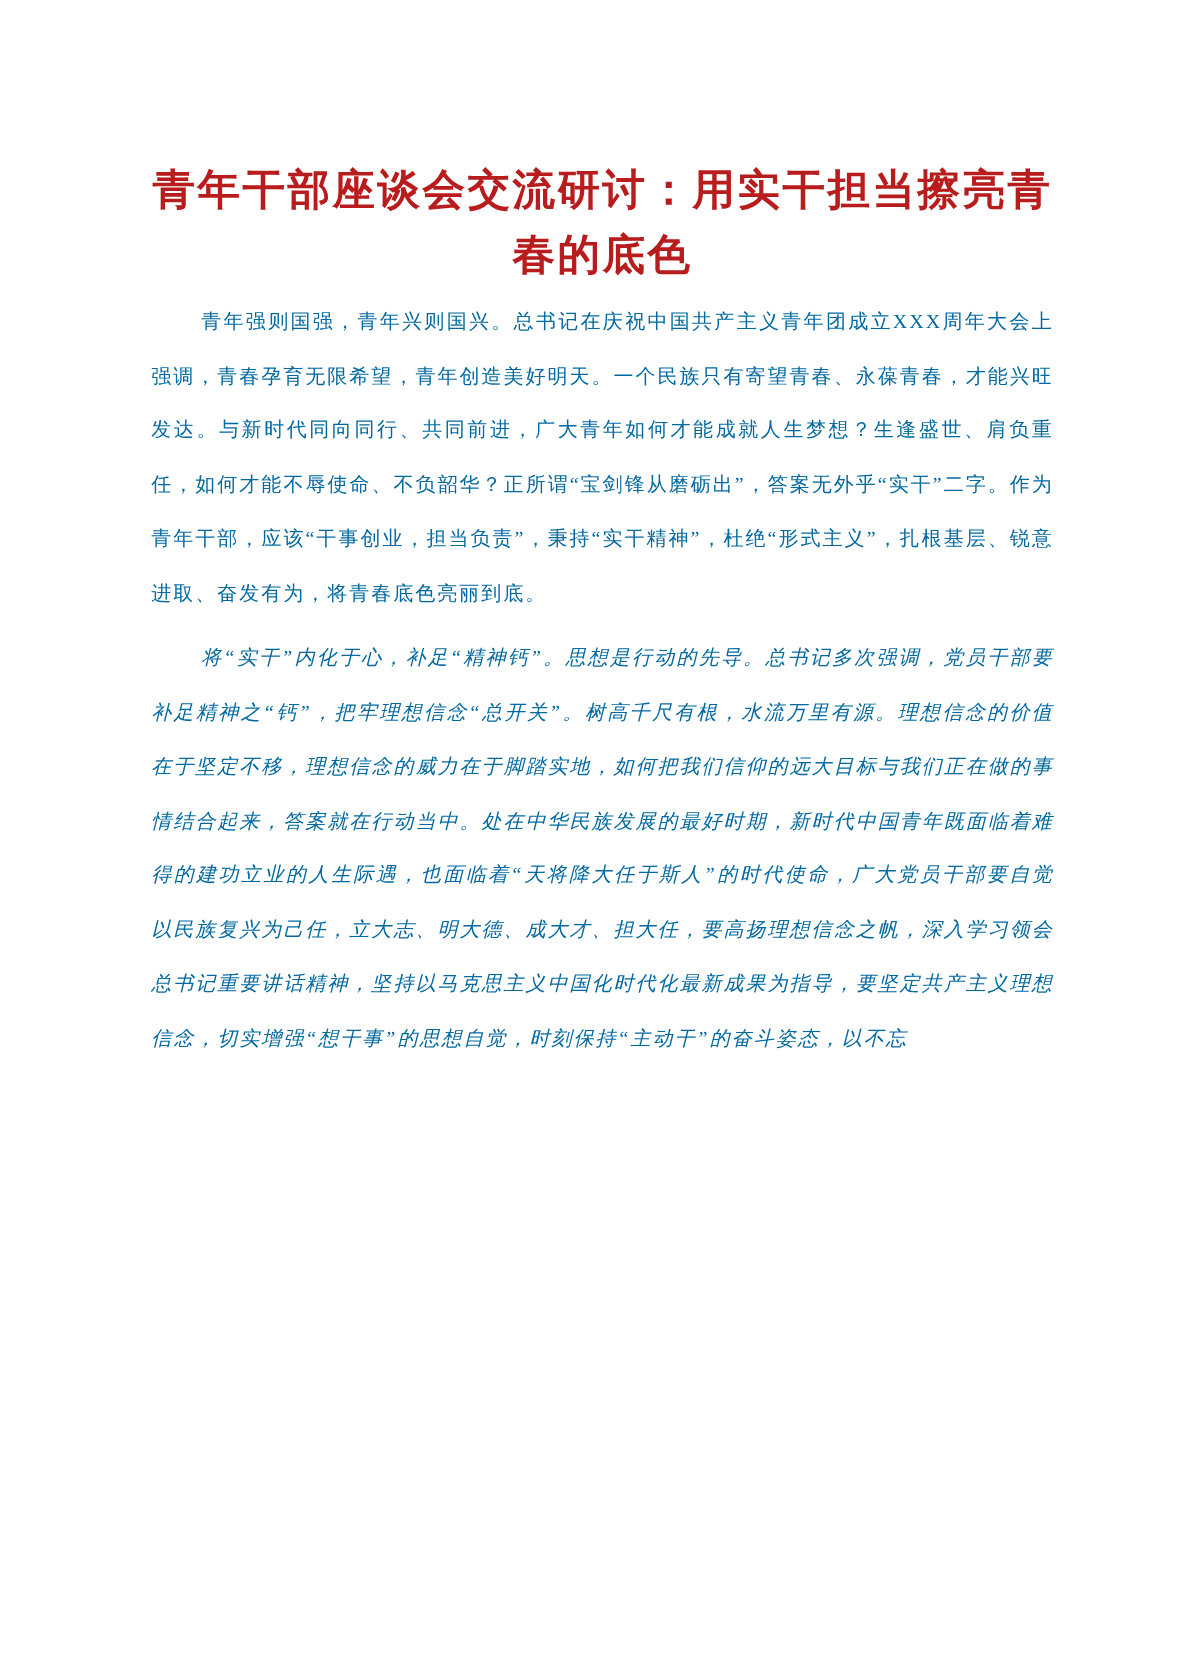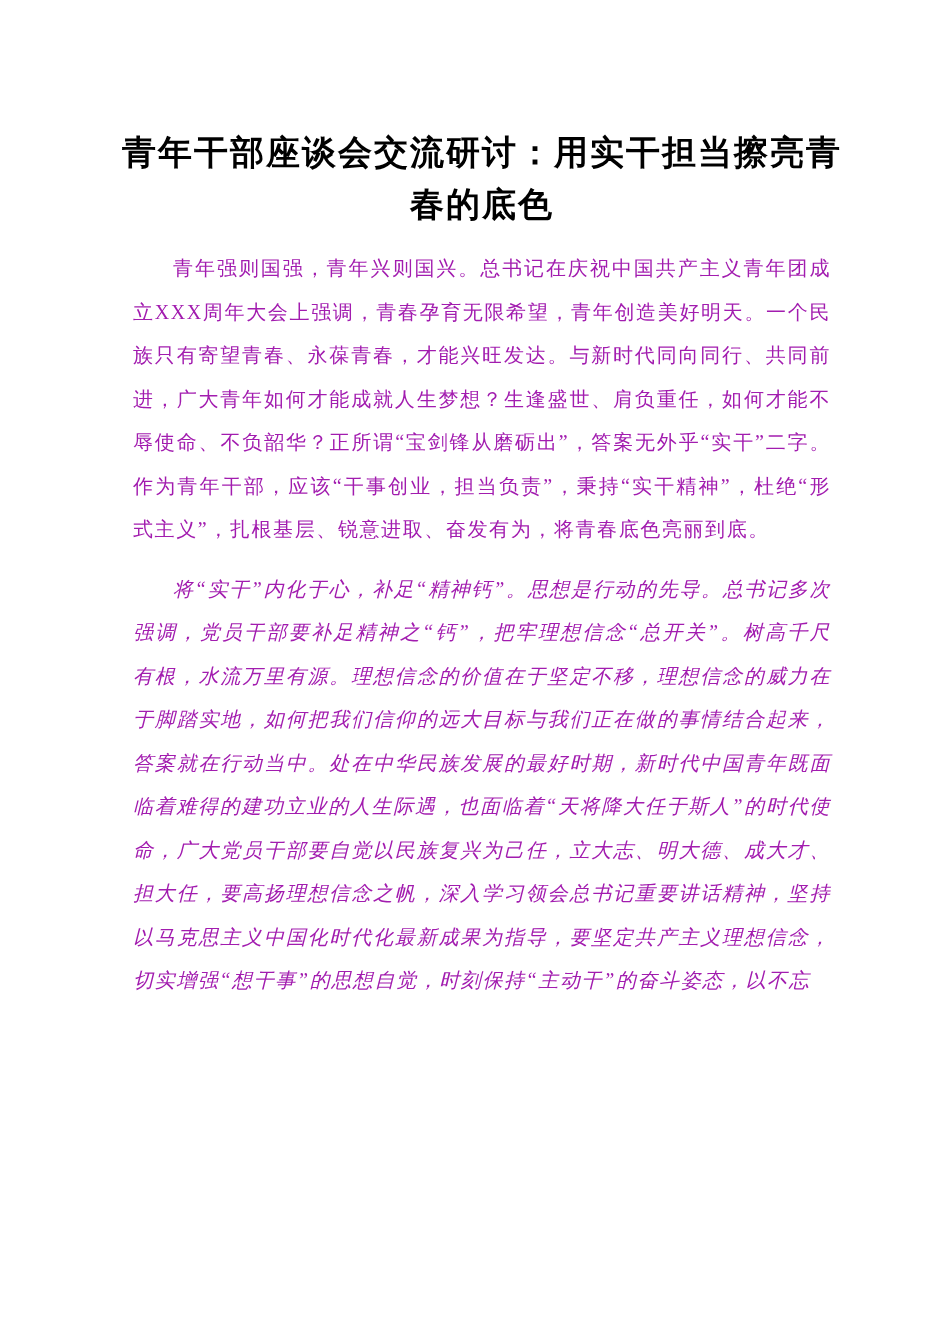--- a/index.html
+++ b/index.html
@@ -21,30 +21,30 @@
     background: #ffffff;
     padding: 127px 103px 0 117px;
   }
   .doc-title {
     margin: 0 0 5px 0;
     font-size: 34px;
     line-height: 52px;
     font-weight: bold;
     text-align: center;
     letter-spacing: 2px;
-    color: #000000;
+    color: #b91c1c;
   }
   .doc-paragraph {
-    margin: 16px;
-    font-size: 20px;
+    margin: 4px;
+    font-size: 16px;
     line-height: 43.5px;
     letter-spacing: 1.6px;
     text-align: justify;
     text-indent: 40px;
-    color: #a21caf;
+    color: #0369a1;
     font-weight: 300;
   }
   .doc-paragraph + .doc-paragraph {
     margin-top: 8px;
     font-style: italic;
   }
 </style>
 </head>
 <body>
 

